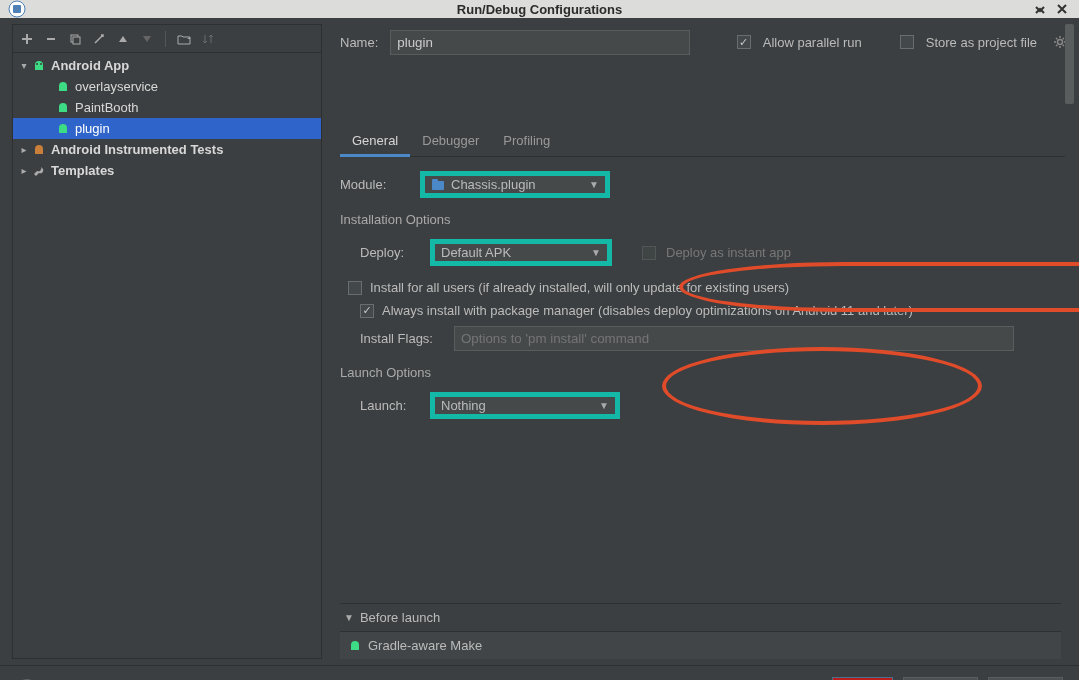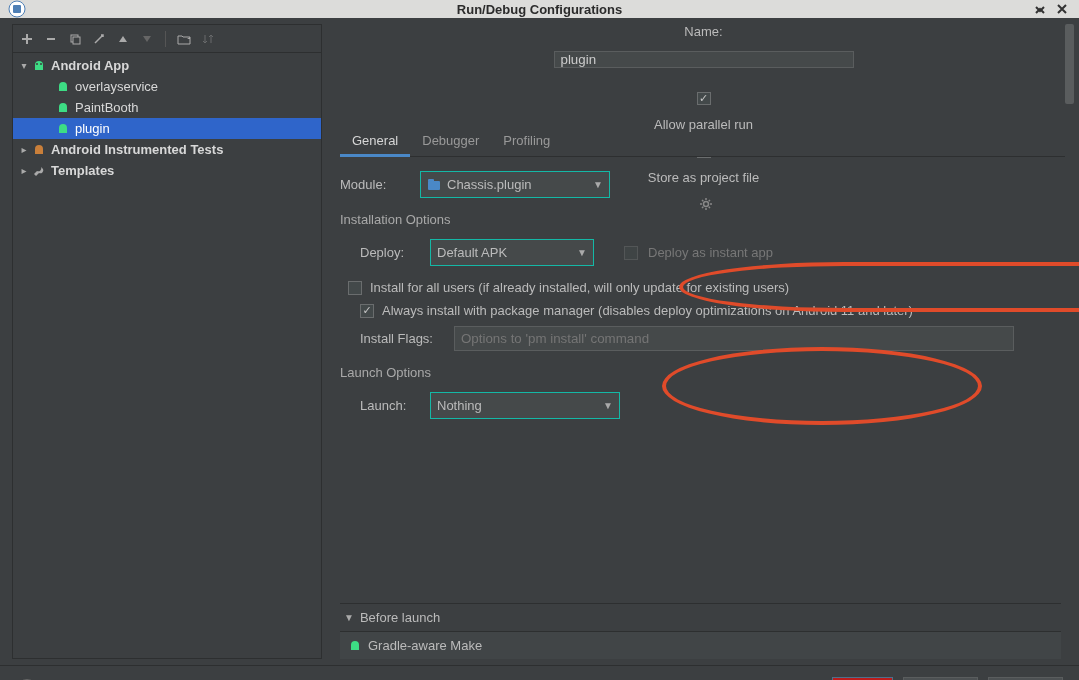--- a/index.html
+++ b/index.html
@@ -21,38 +21,38 @@
   .tree-row .exp { width:14px; text-align:center; color:#aaa; cursor:pointer; font-size:10px; }
   .tree-row .ic { width:16px; height:16px; display:flex; align-items:center; justify-content:center; margin-right:4px; }
   .tree-row.selected { background:#2f65ca; color:#fff; }
   .tree-row .label { color:#d8d8d8; }
   .tree-row.selected .label { color:#fff; }
   .tree-row.bold .label { font-weight:bold; }
   .ind1 { padding-left:22px; }
   .ind2 { padding-left:42px; }
 
   .right { flex:1; display:flex; flex-direction:column; position:relative; padding-left:6px; min-width:0;}
-  .row1 { display:flex; align-items:center; height:36px; gap:12px;flex-direction:column; }
+  .row1 { display:flex; align-items:center; height:36px; gap:12px; }
   .lbl { color:#bbb; }
   input.txt { background:#45494a; border:1px solid #5a5d5e; color:#ccc; height:25px; padding:0 6px; }
   .name-input { width:300px; }
   .chk { width:14px; height:14px; border:1px solid #6a6d6e; background:#43494a; display:inline-flex; align-items:center; justify-content:center; cursor:pointer; vertical-align:middle; }
   .chk.on::after { content:"✓"; color:#c7c7c7; font-size:11px; line-height:1; }
   .gear { color:#888; }
 
   .tabs { display:flex; border-bottom:1px solid #2d2f30; margin-top:18px; }
   .tab { padding:7px 12px 8px; color:#999; cursor:pointer; position:relative;margin-top:48px; }
   .tab.active { color:#d6d6d6; }
   .tab.active::after { content:""; position:absolute; left:0; right:0; bottom:-1px; height:3px; background:#4a88c7; }
 
   .content { flex:1; overflow:auto; padding:14px 6px 0 0; position:relative; }
   .form-row { display:flex; align-items:center; margin-bottom:14px; gap:10px; }
   .form-row .flabel { width:70px; color:#bbb; }
   .form-row.indent .flabel { margin-left:20px; width:60px; }
-  .select { background:#45494a; border:1px solid #14b8a6; height:27px; display:flex; align-items:center; padding:0 6px; cursor:pointer; min-width:150px; position:relative; }
+  .select { background:#45494a; border:5px solid #14b8a6; height:27px; display:flex; align-items:center; padding:0 6px; cursor:pointer; min-width:150px; position:relative; }
   .select .caret { margin-left:auto; color:#aaa; font-size:10px; }
   .section-title { color:#a9a9a9; margin:14px 0 12px 0; }
   .inline-chk { display:flex; align-items:center; gap:8px; margin:8px 0; }
   .inline-chk .txtlabel { color:#bbb; }
   .install-flags { width:560px; margin-left:4px;}
   .before { border-top:1px solid #2d2f30; border-bottom:1px solid #2d2f30; padding:6px 4px; display:flex; align-items:center; gap:6px; background:#3c3f41; }
   .before .exp2 { color:#aaa; font-size:10px; cursor:pointer; }
   .task-row { padding:6px 8px; background:#414547; display:flex; align-items:center; gap:6px; }
 
   .right-scroll { position:absolute; right:-7px; top:0; bottom:0; width:9px; background:#3c3f41; }
@@ -243,21 +243,21 @@
                 </span>
               <span>Chassis.plugin</span>
               <span class="caret">▼</span>
             </div>
           </div>
 
           <div class="section-title">Installation Options</div>
 
           <div class="form-row indent">
             <span class="flabel">Deploy:</span>
-            <div class="select" style="width:164px">
+            <div class="select" style="width:182px">
               <span>Default APK</span>
               <span class="caret">▼</span>
             </div>
             <span style="width:10px"></span>
             <span class="chk" style="opacity:.5"></span>
             <span class="lbl" style="color:#777">Deploy as instant app</span>
           </div>
 
           <div class="inline-chk" style="margin-left:8px">
             <span class="chk"></span>

